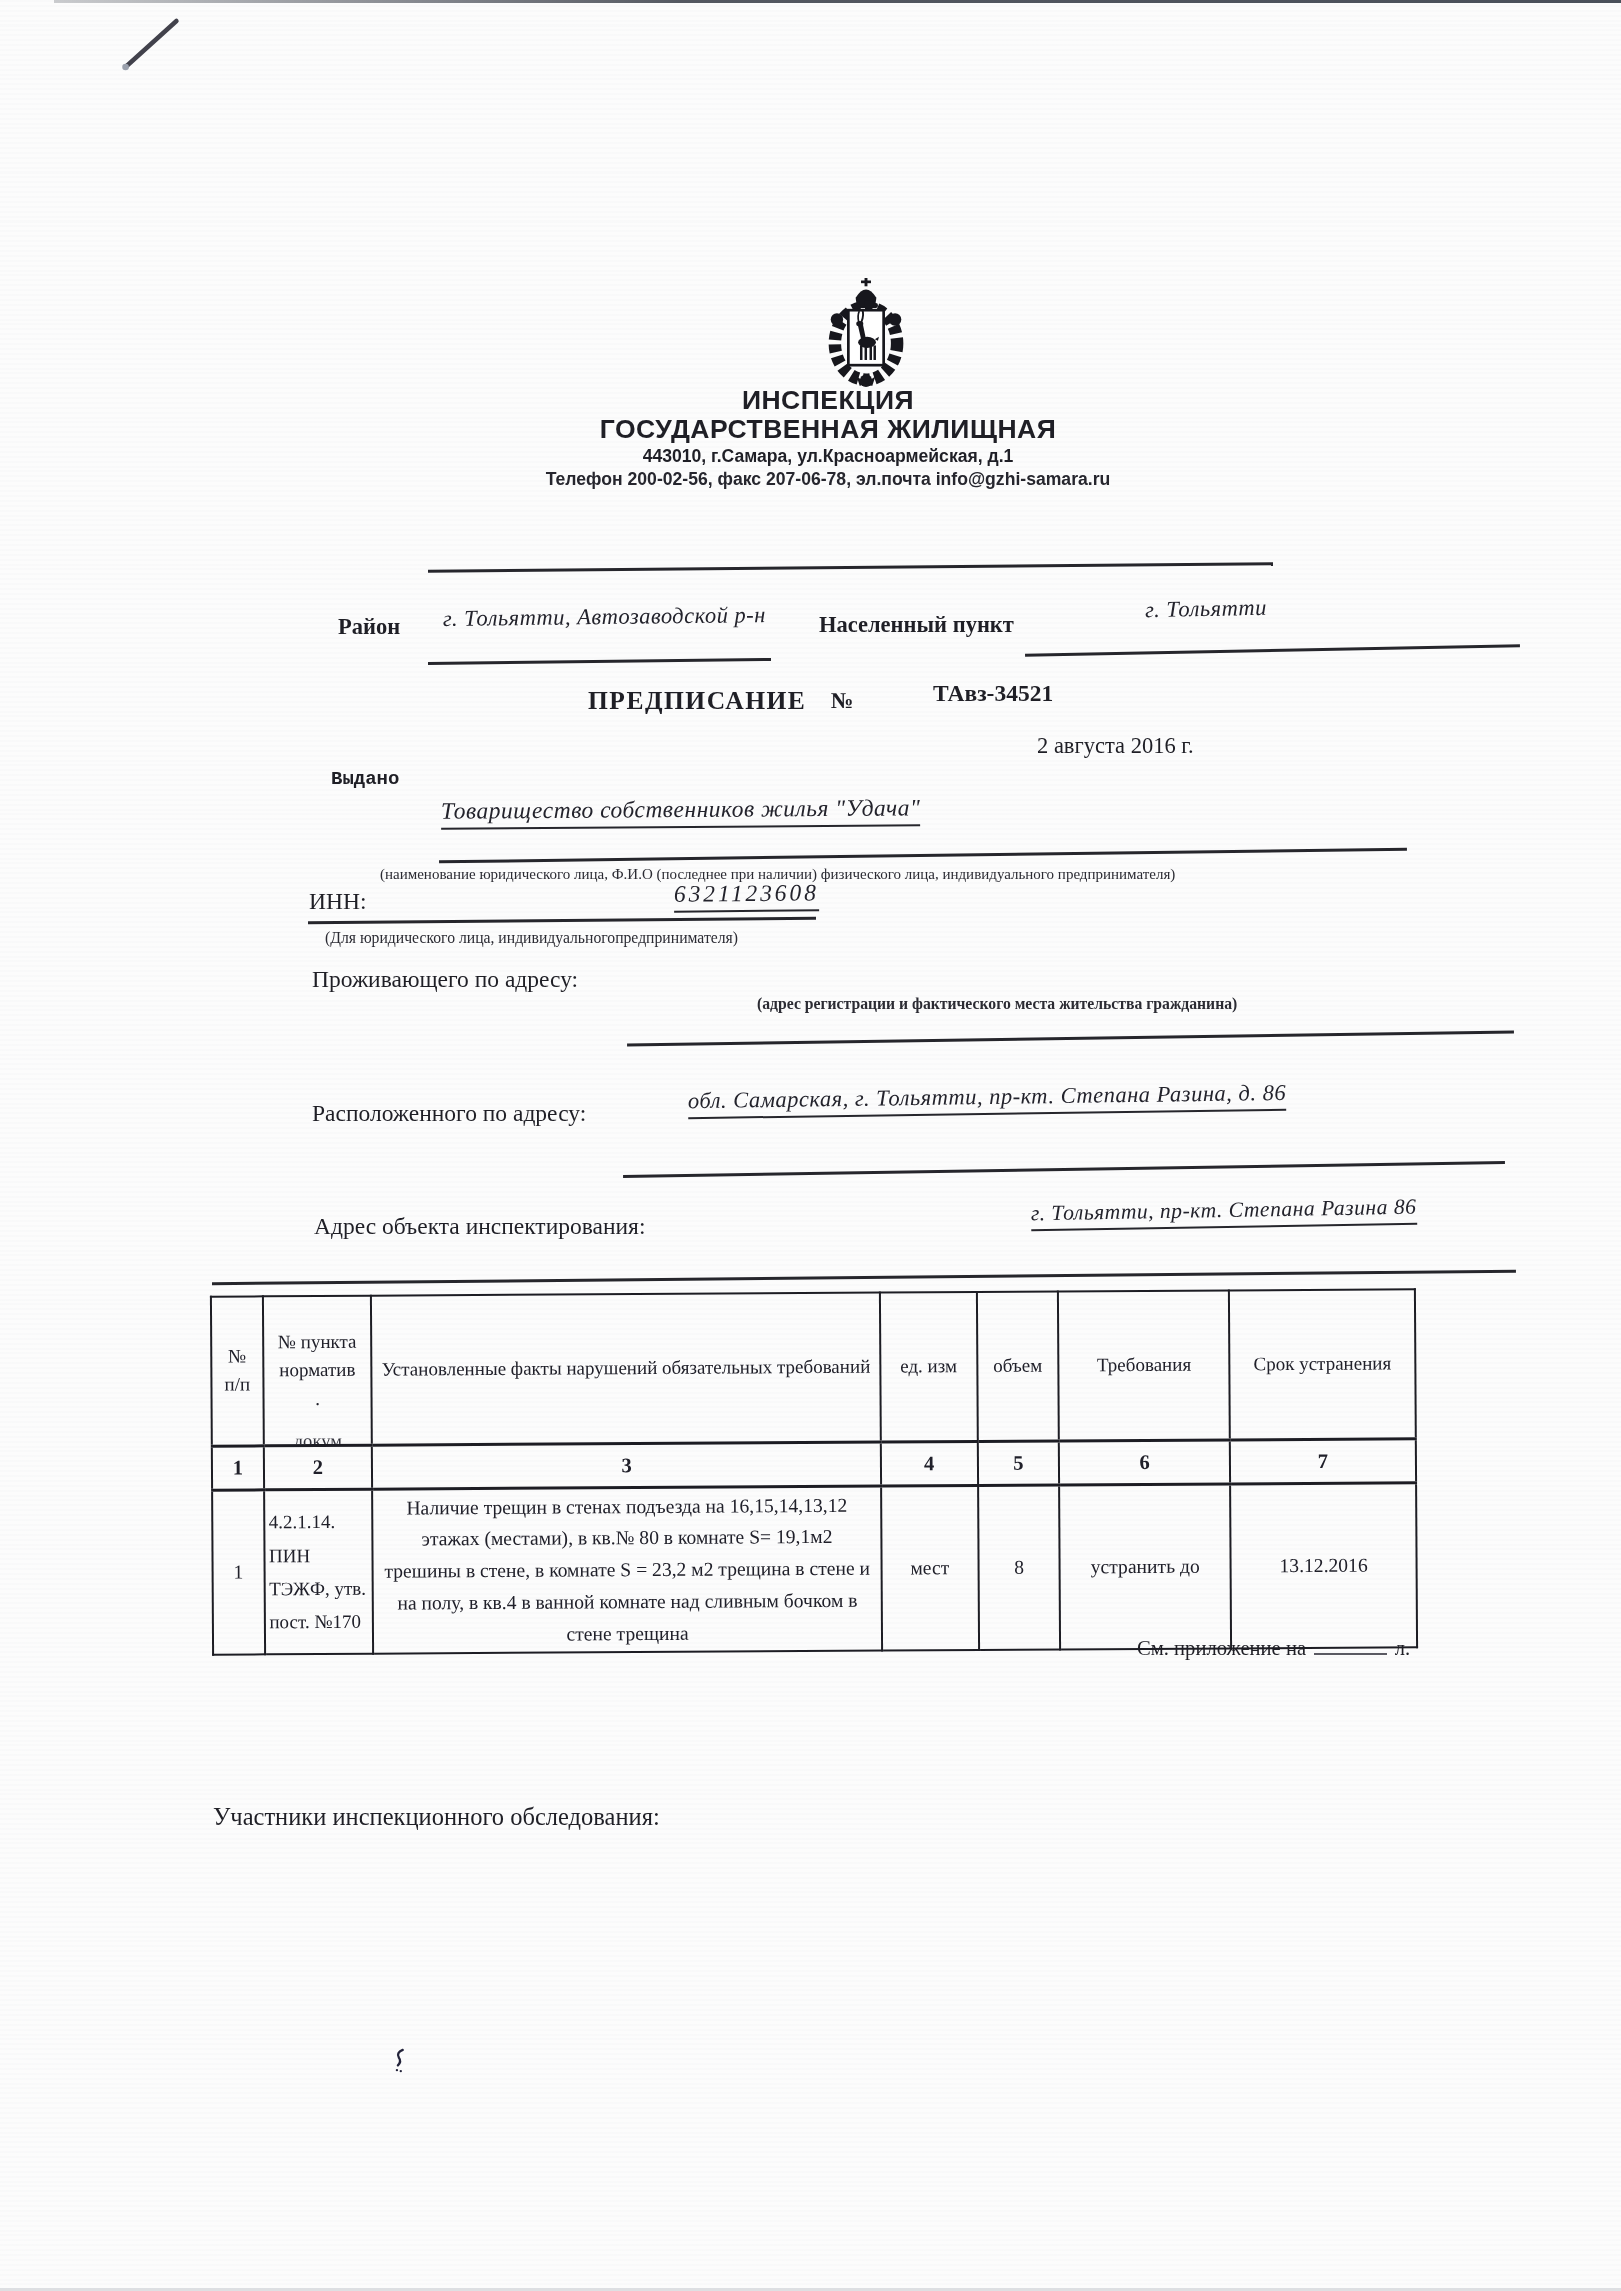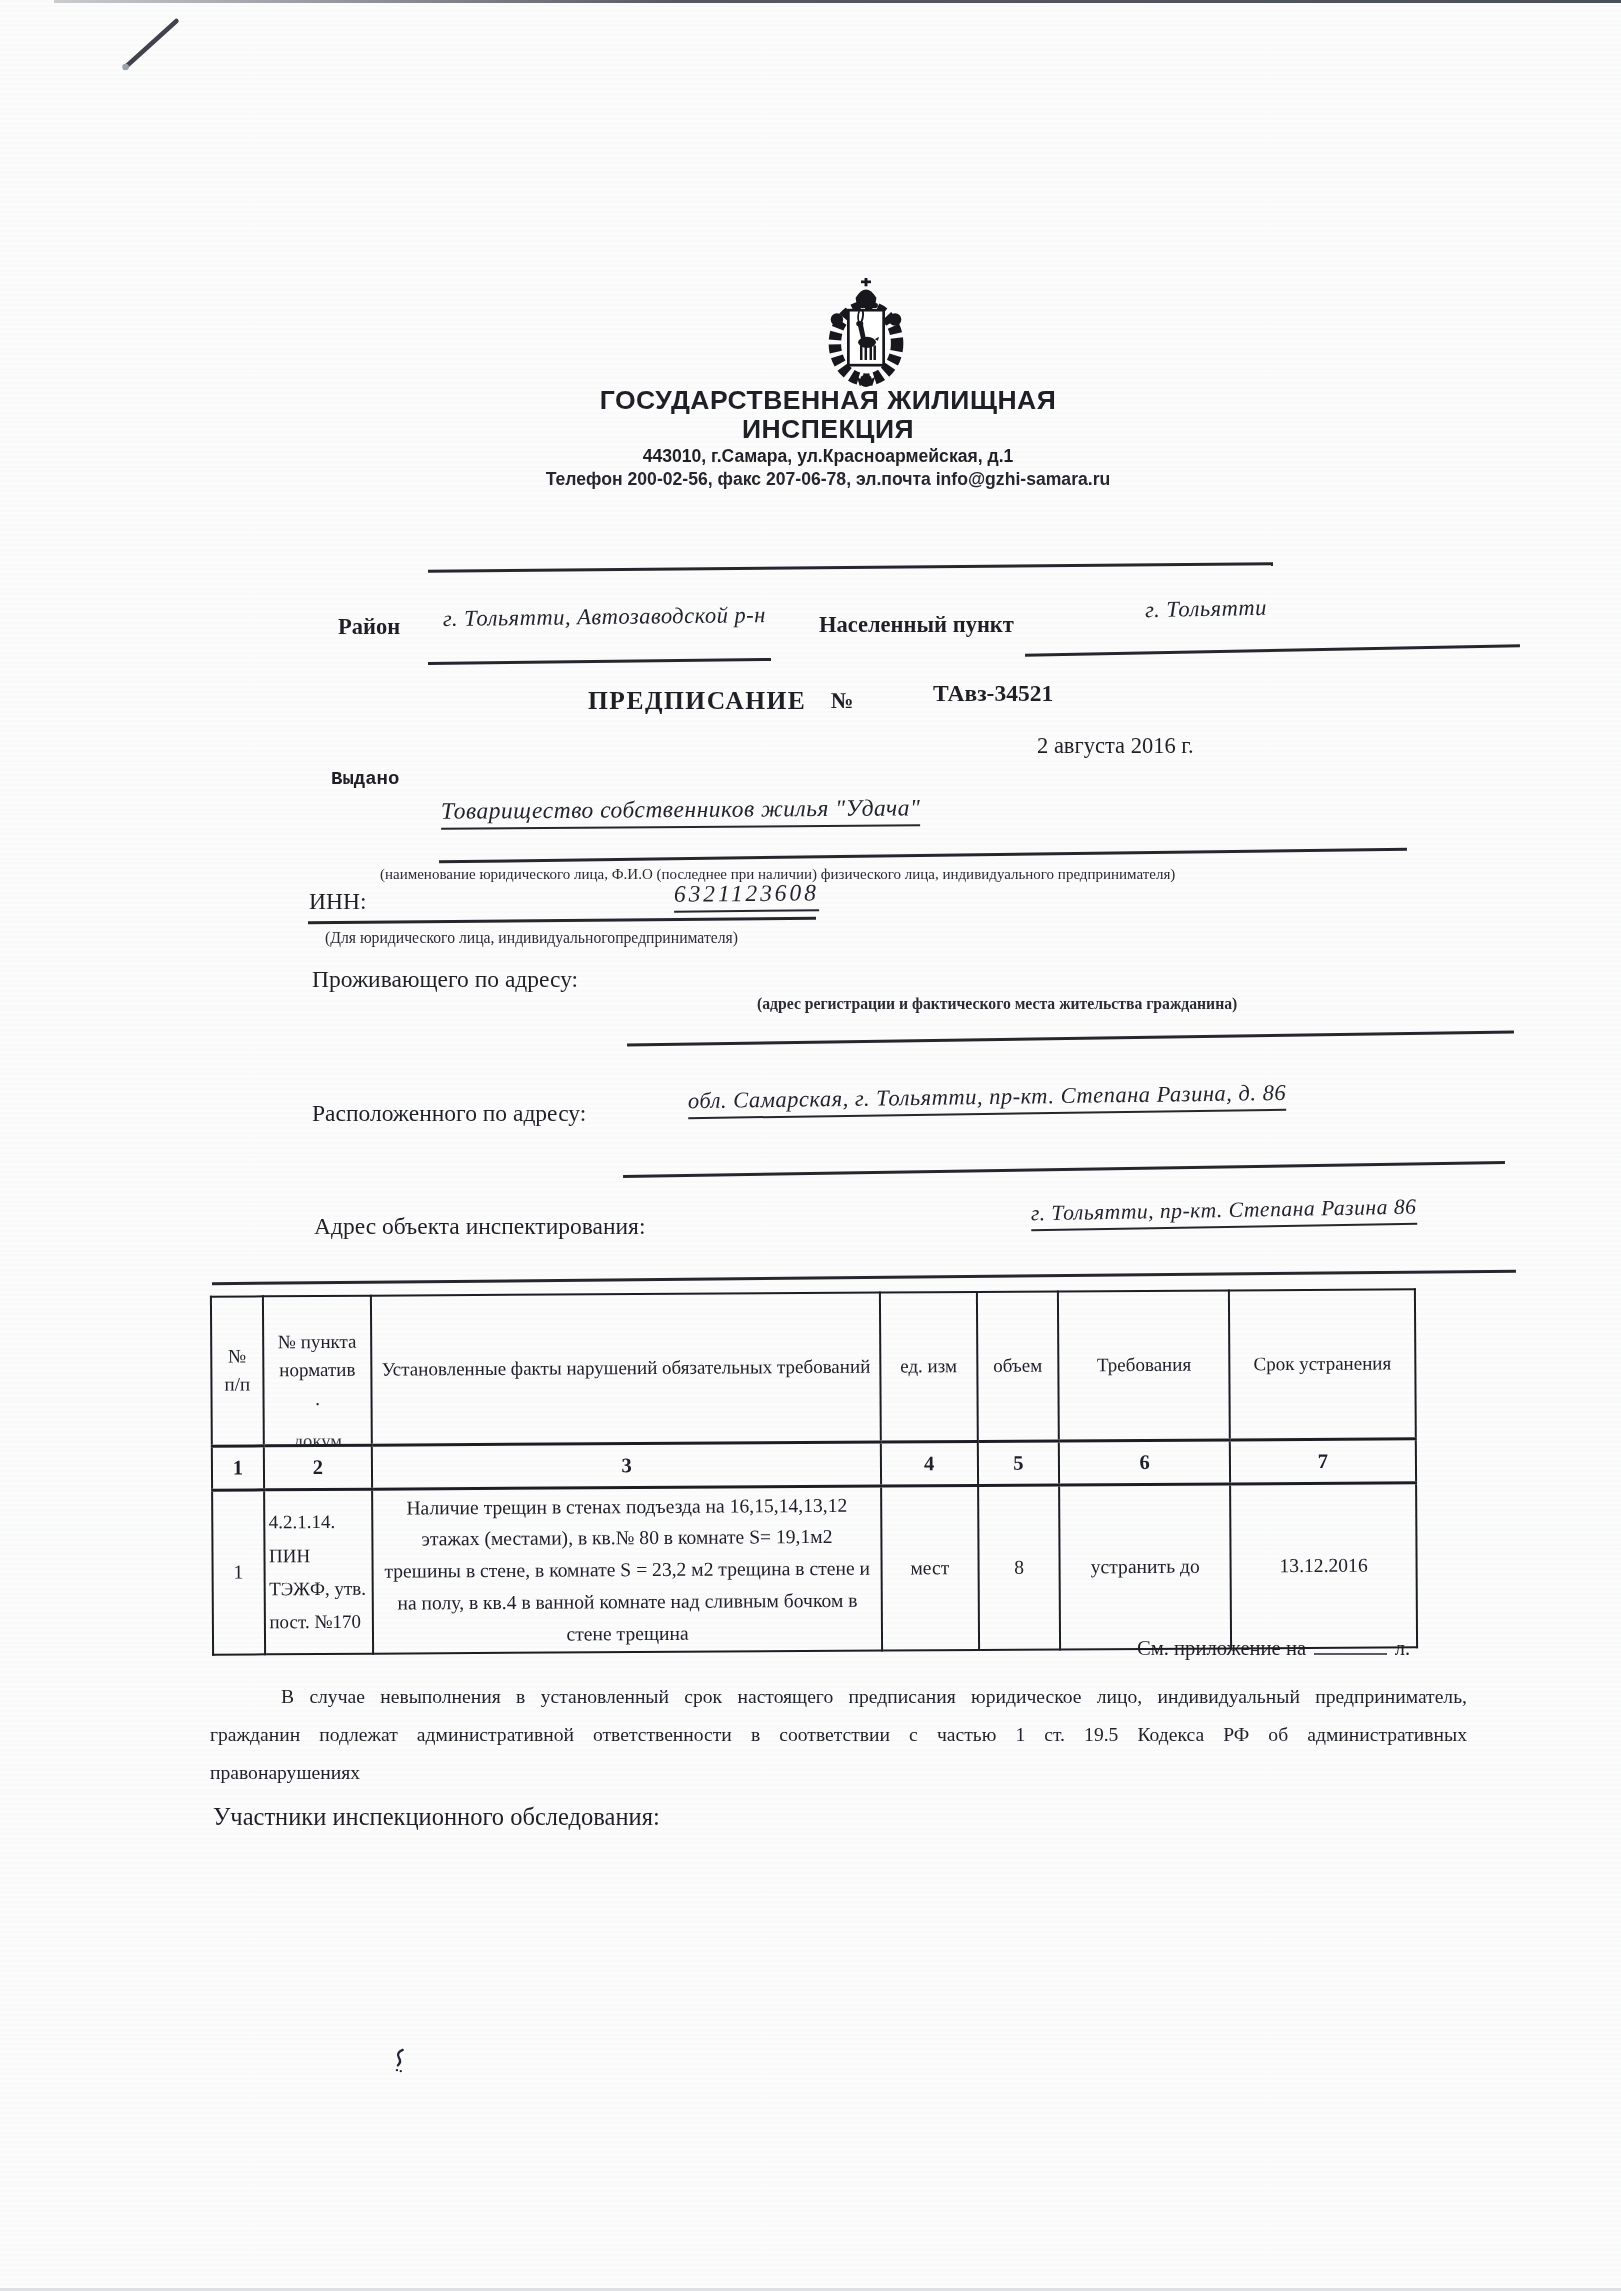--- a/index.html
+++ b/index.html
@@ -77,22 +77,22 @@
       <rect x="57.2" y="65" width="2.4" height="14"></rect>
       <path d="M45.5,60 L42.3,46 L47,44.5 L50,59 Z"></path>
       <ellipse cx="44" cy="44" rx="3.4" ry="2.6"></ellipse>
       <path d="M45.5,42.5 q3,-7 .8,-12.5" fill="none" stroke="#17171d" stroke-width="1.8"></path>
       <path d="M43,42.5 q-1.5,-6 .5,-10.5" fill="none" stroke="#17171d" stroke-width="1.6"></path>
       <path d="M58.5,59 l4,-2.5 -1,4 z"></path>
     </g>
   </svg>
 
   <div class="abs letterhead">
+    <div class="sans lh-org">ИНСПЕКЦИЯ</div>
     <div class="sans lh-org">ГОСУДАРСТВЕННАЯ ЖИЛИЩНАЯ</div>
-    <div class="sans lh-org">ИНСПЕКЦИЯ</div>
     <div class="sans lh-addr">443010, г.Самара, ул.Красноармейская, д.1</div>
     <div class="sans lh-phone">Телефон 200-02-56, факс 207-06-78, эл.почта info@gzhi-samara.ru</div>
   </div>
 
   <div class="abs line" style="left:428px;top:566px;width:845px;transform:rotate(-0.5deg);"></div>
 
   <div class="abs serif b" style="left:338px;top:614px;font-size:22.5px;">Район</div>
   <div class="abs serif hw" style="left:443px;top:604px;font-size:22.5px;transform:rotate(-0.7deg);">г. Тольятти, Автозаводской р-н</div>
   <div class="abs line" style="left:428px;top:660px;width:343px;transform:rotate(-0.7deg);"></div>
   <div class="abs serif b" style="left:819px;top:612px;font-size:22.5px;">Населенный пункт</div>
@@ -162,21 +162,20 @@
         <td>13.12.2016</td>
       </tr>
     </tbody>
       </table>
   </div>
 
   <div class="abs serif" style="left:1137px;top:1635px;font-size:20.6px;">
     <span>См. приложение на</span><span class="blank-slot"></span><span>л.</span>
   </div>
 
-  <div class="abs serif warning-par" style="left:210px;top:1678px;">В случае невыполнения  в  установленный  срок  настоящего  предписания  юридическое  лицо,  индивидуальный предприниматель, гражданин подлежат административной ответственности в соответствии с частью 1 ст. 19.5  Кодекса РФ об административных правонарушениях</div>
 
   <div class="abs serif" style="left:213px;top:1803px;font-size:24.5px;">Участники инспекционного обследования:</div>
 
   <svg class="abs" style="left:390px;top:2047px;" width="21.6" height="29" viewBox="0 0 22 30">
     <path d="M13,3 q-7,3 -4,8 q3,4 -1,8" fill="none" stroke="#23233a" stroke-width="2.4" stroke-linecap="round"></path>
     <circle cx="7" cy="24" r="1.2" fill="#23233a"></circle>
     <circle cx="11" cy="25" r="1.2" fill="#23233a"></circle>
   </svg>
 
   <div class="edge-bottom"></div>

